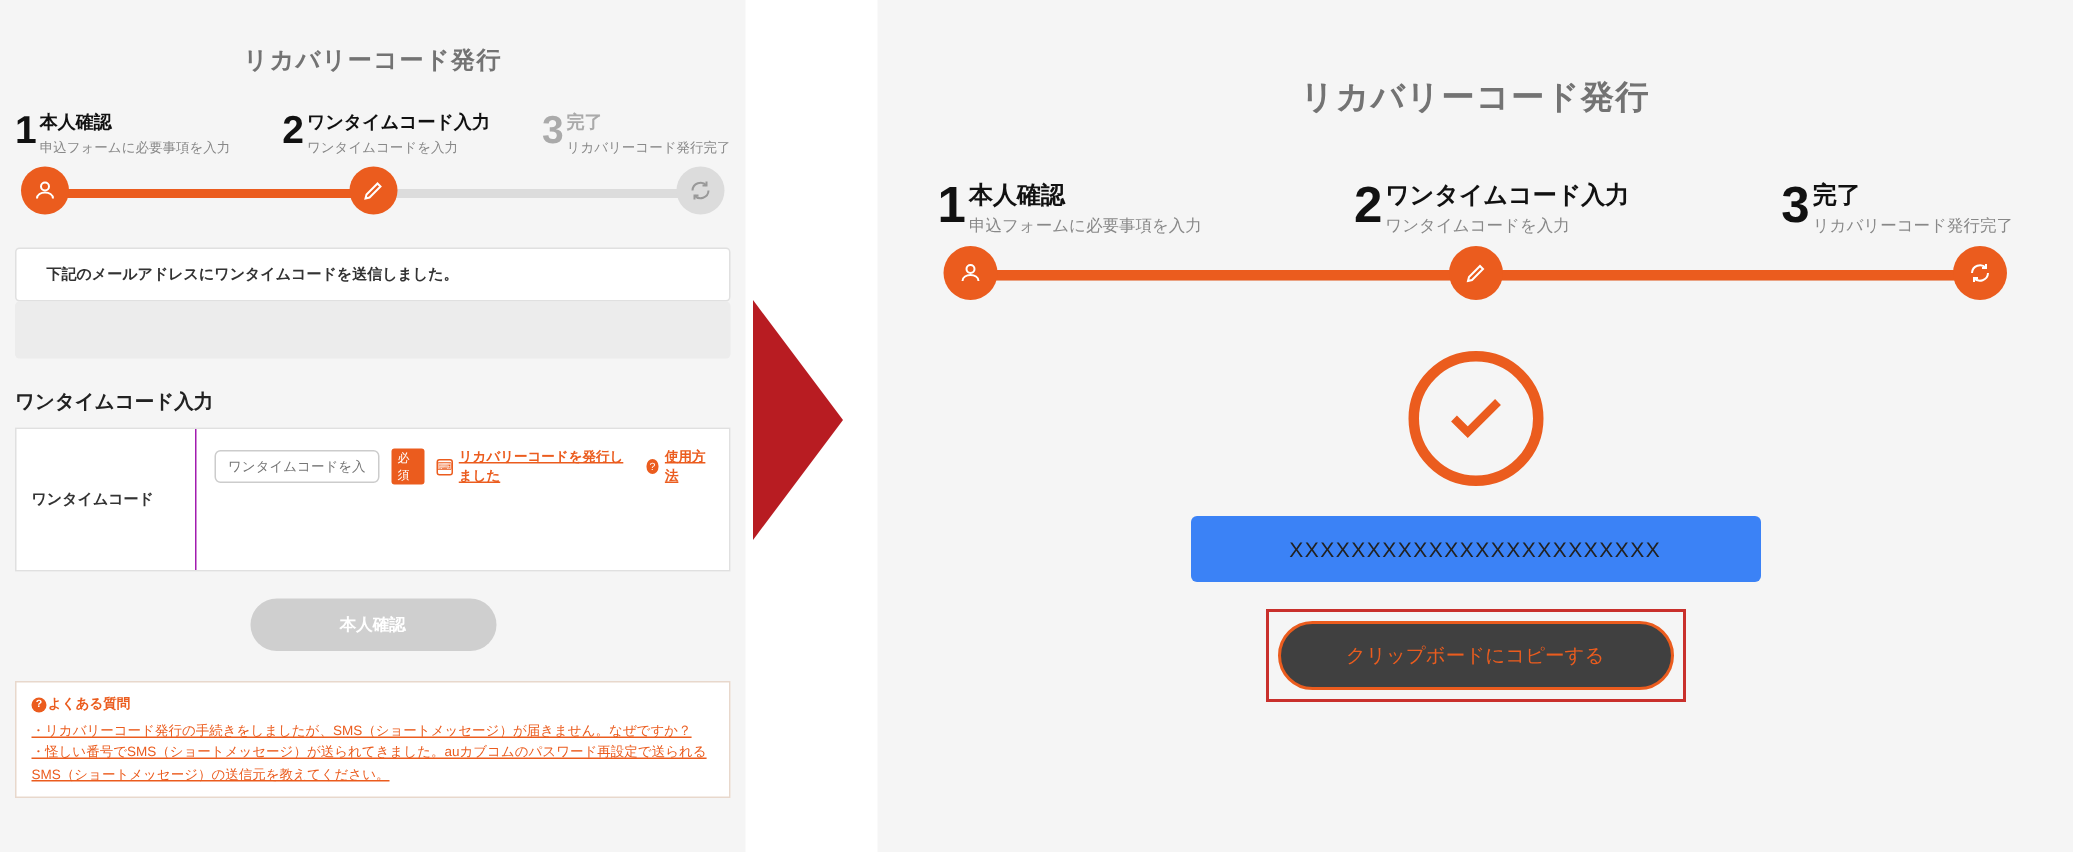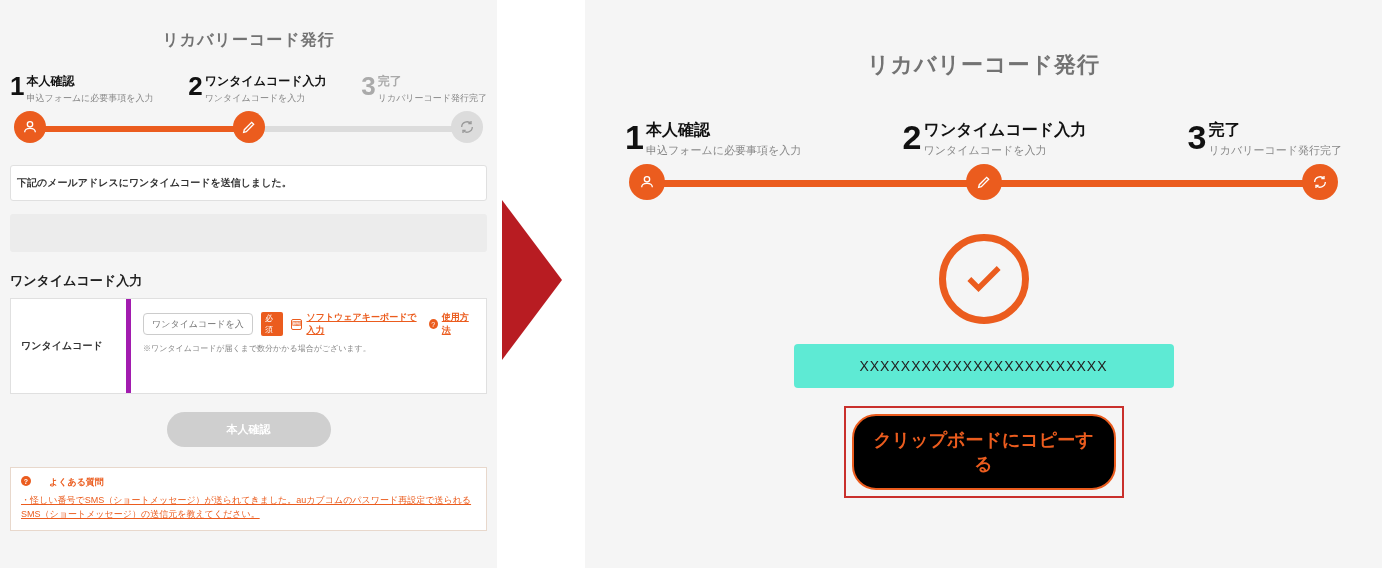--- a/index.html
+++ b/index.html
@@ -32,60 +32,60 @@
 .progress-fill { position: absolute; top: 15px; left: 15px; height: 6px; background: #eb5c1e; border-radius: 3px; }
 .progress-dots { position: absolute; top: 0; left: 0; right: 0; display: flex; justify-content: space-between; padding: 0 4px; }
 .dot { width: 32px; height: 32px; border-radius: 50%; display: flex; align-items: center; justify-content: center; }
 .dot.active { background: #eb5c1e; }
 .dot.inactive { background: #dcdcdc; }
 .dot svg { width: 16px; height: 16px; }
 .dot.inactive svg { stroke: #999; fill: none; }
 .dot.active svg { stroke: #fff; fill: none; }
 
 
-.info-box { background: #fff; border: 1px solid #e0e0e0; border-radius: 3px; padding: 10px 6px; font-size: 10px; color: #333; font-weight: bold; margin-bottom: 13px; }
+.info-box { background: #fff; border: 1px solid #e0e0e0; border-radius: 3px; padding: 10px 20px; font-size: 10px; color: #333; font-weight: bold; margin-bottom: 0; }
 .gray-box { background: #ececec; border-radius: 3px; height: 38px; margin-bottom: 20px; }
 
 .section-header { font-size: 13px; font-weight: bold; color: #222; margin: 10px 0 8px; }
 
 .input-table { background: #fff; border: 1px solid #e0e0e0; display: flex; }
-.input-table-label { width: 120px; padding: 40px 10px; font-size: 10px; font-weight: bold; color: #333; border-right: 5px solid #a21caf; display: flex; align-items: center; }
+.input-table-label { width: 120px; padding: 40px 10px; font-size: 10px; font-weight: bold; color: #333; border-right: 1px solid #a21caf; display: flex; align-items: center; }
 .input-table-body { flex: 1; padding: 12px; }
 .input-row { display: flex; align-items: center; gap: 8px; margin-bottom: 6px; }
 .code-input { border: 1px solid #ccc; border-radius: 4px; padding: 5px 8px; font-size: 9px; color: #999; width: 110px; }
 .req-badge { background: #eb5c1e; color: #fff; font-size: 8px; padding: 1px 4px; border-radius: 2px; }
 .link-row { display: flex; align-items: center; gap: 4px; }
 .kbd-link { color: #eb5c1e; font-size: 9px; text-decoration: underline; font-weight: bold; }
 .kbd-icon { width: 11px; height: 11px; border: 1px solid #eb5c1e; border-radius: 2px; display: inline-flex; align-items: center; justify-content: center; font-size: 7px; color: #eb5c1e; }
 .q-icon { width: 10px; height: 10px; border-radius: 50%; background: #eb5c1e; color: #fff; font-size: 7px; display: inline-flex; align-items: center; justify-content: center; }
 .notes { font-size: 8px; color: #888; line-height: 1.5; }
 .notes div::before { content: "※"; }
 
 .verify-btn { display: block; margin: 18px auto 0; background: #cfcfcf; color: #fff; border: none; border-radius: 20px; padding: 10px 60px; font-size: 11px; font-weight: bold; }
 
 .faq-box { margin-top: 20px; border: 1px solid #e8d8cc; background: #fff; padding: 8px 10px; }
-.faq-title { color: #eb5c1e; font-size: 9px; font-weight: bold; display: flex; align-items: flex-start; gap: 18px; margin-bottom: 4px; }
+.faq-title { color: #eb5c1e; font-size: 9px; font-weight: bold; display: flex; align-items: center; gap: 1px; margin-bottom: 4px; }
 .faq-link { color: #eb5c1e; font-size: 9px; text-decoration: underline; display: block; line-height: 1.6; }
 
 
 .steps-right .step-num { font-size: 34px; }
 .steps-right .step-label { font-size: 16px; }
 .steps-right .step-sub { font-size: 11px; }
 .progress-right { height: 40px; margin-bottom: 30px; }
 .progress-right .dot { width: 36px; height: 36px; }
 .progress-right .progress-track { top: 16px; height: 7px; }
 .progress-right .progress-fill { top: 16px; height: 7px; }
 
 .check-circle { width: 90px; height: 90px; border: 7px solid #eb5c1e; border-radius: 50%; margin: 10px auto 20px; display: flex; align-items: center; justify-content: center; }
 .check-circle svg { width: 44px; height: 44px; }
 
 .issued-text { text-align: center; font-size: 14px; font-weight: bold; color: #222; margin-bottom: 20px; }
-.code-display { background: #5eead4; border-radius: 4px; padding: 14px; text-align: center; font-size: 14px; letter-spacing: 1px; color: #222; width: 380px; margin: 0 auto 18px; }
+.code-display { background: #3b82f6; border-radius: 4px; padding: 14px; text-align: center; font-size: 14px; letter-spacing: 1px; color: #222; width: 380px; margin: 0 auto 18px; }
 .copy-wrap { width: 280px; margin: 0 auto; border: 2px solid #c9302c; padding: 6px; }
-.copy-btn { width: 100%; border: 2px solid #eb5c1e; background: #000000; color: #eb5c1e; border-radius: 24px; padding: 12px; font-size: 18px; font-weight: bold; }
+.copy-btn { width: 100%; border: 2px solid #eb5c1e; background: #404040; color: #eb5c1e; border-radius: 24px; padding: 12px; font-size: 13px; font-weight: normal; }
 </style>
 </head>
 <body>
 
 <div class="container">
 
   <div class="panel-left">
     <div class="title">リカバリーコード発行</div>
 
     <div class="steps">
@@ -142,40 +142,40 @@
     <div class="section-header">ワンタイムコード入力</div>
 
     <div class="input-table">
       <div class="input-table-label">ワンタイムコード</div>
       <div class="input-table-body">
         <div class="input-row">
           <input class="code-input" placeholder="ワンタイムコードを入力" style="">
           <span class="req-badge">必須</span>
           <span class="link-row">
             <span class="kbd-icon">⌨</span>
-            <a class="kbd-link">ソフトウェアキーボードで入力</a>
+            <a class="kbd-link">リカバリーコードを発行しました</a>
           </span>
           <span class="link-row">
             <span class="q-icon">?</span>
             <a class="kbd-link">使用方法</a>
           </span>
         </div>
         <div class="notes">
-          <div>ワンタイムコードが届くまで数分かかる場合がございます。</div>
         </div>
       </div>
     </div>
 
     <button class="verify-btn">本人確認</button>
 
     <div class="faq-box">
       <div class="faq-title">
         <span class="q-icon">?</span>
         <span>よくある質問</span>
       </div>
+      <a class="faq-link">・リカバリーコード発行の手続きをしましたが、SMS（ショートメッセージ）が届きません。なぜですか？</a>
       <a class="faq-link">・怪しい番号でSMS（ショートメッセージ）が送られてきました。auカブコムのパスワード再設定で送られるSMS（ショートメッセージ）の送信元を教えてください。</a>
     </div>
   </div>
 
   <div class="arrow-wrap">
     <div class="arrow"></div>
   </div>
 
   <div class="panel-right">
     <div class="title title-right">リカバリーコード発行</div>

